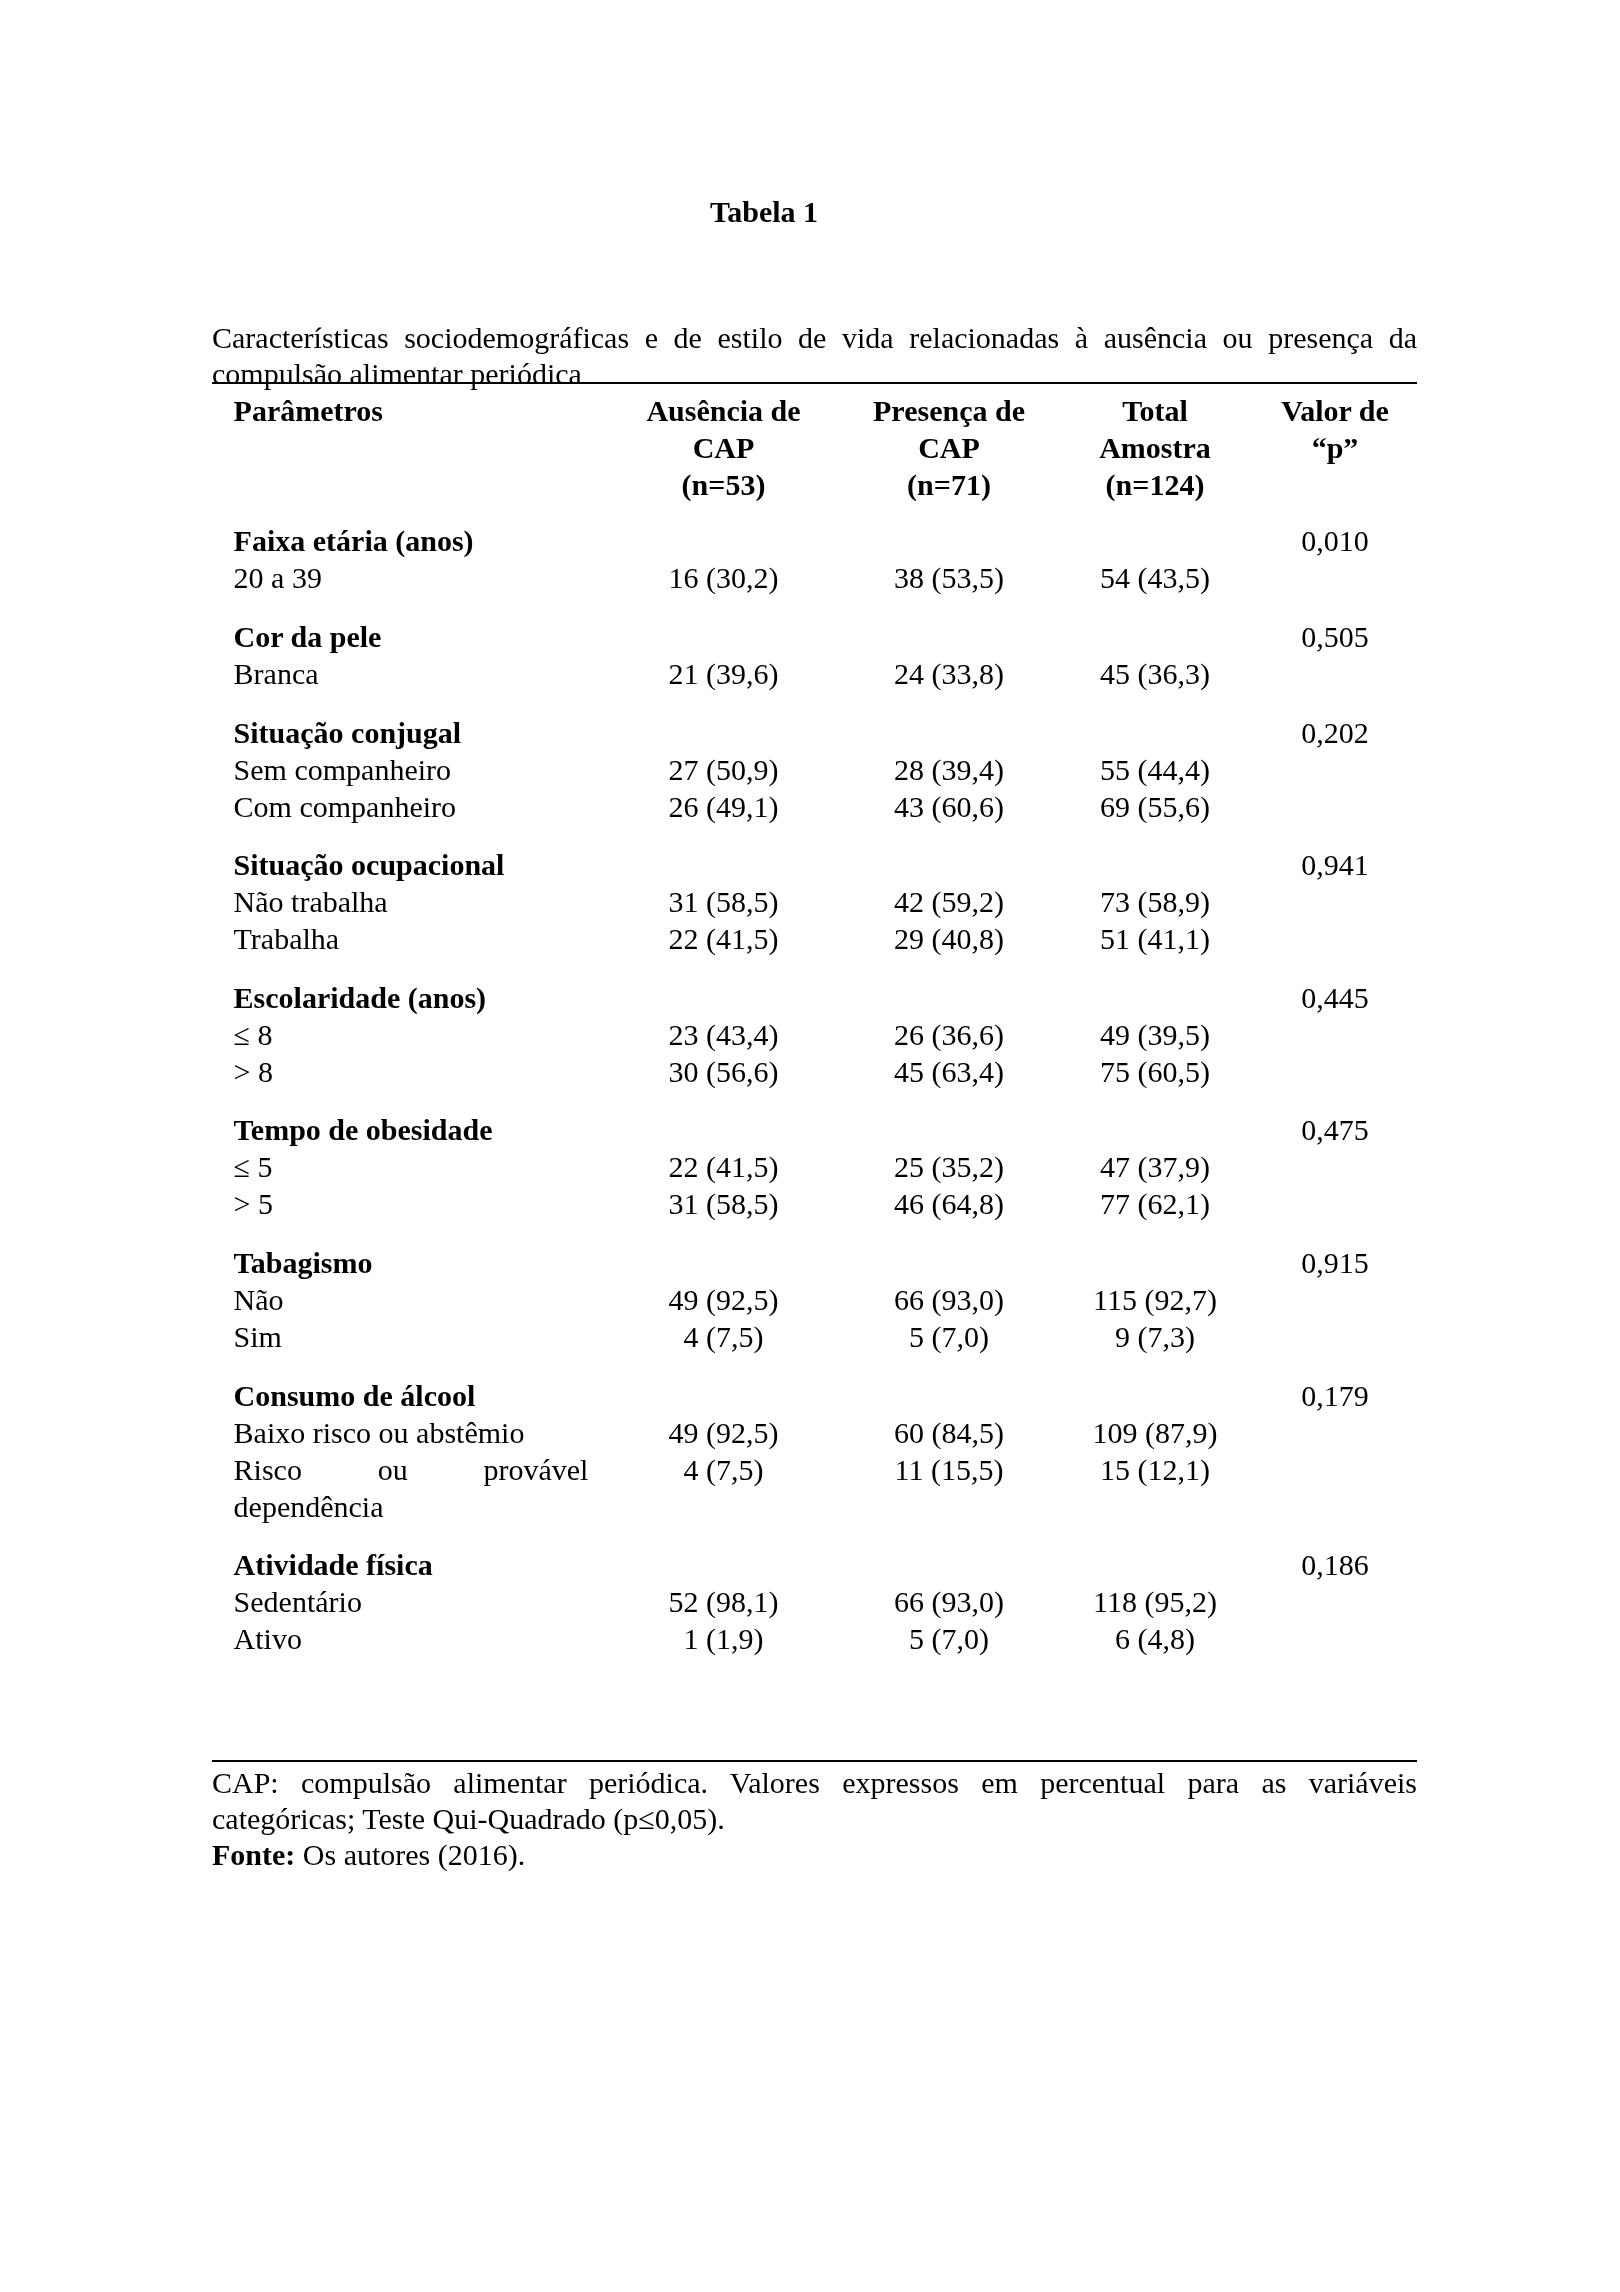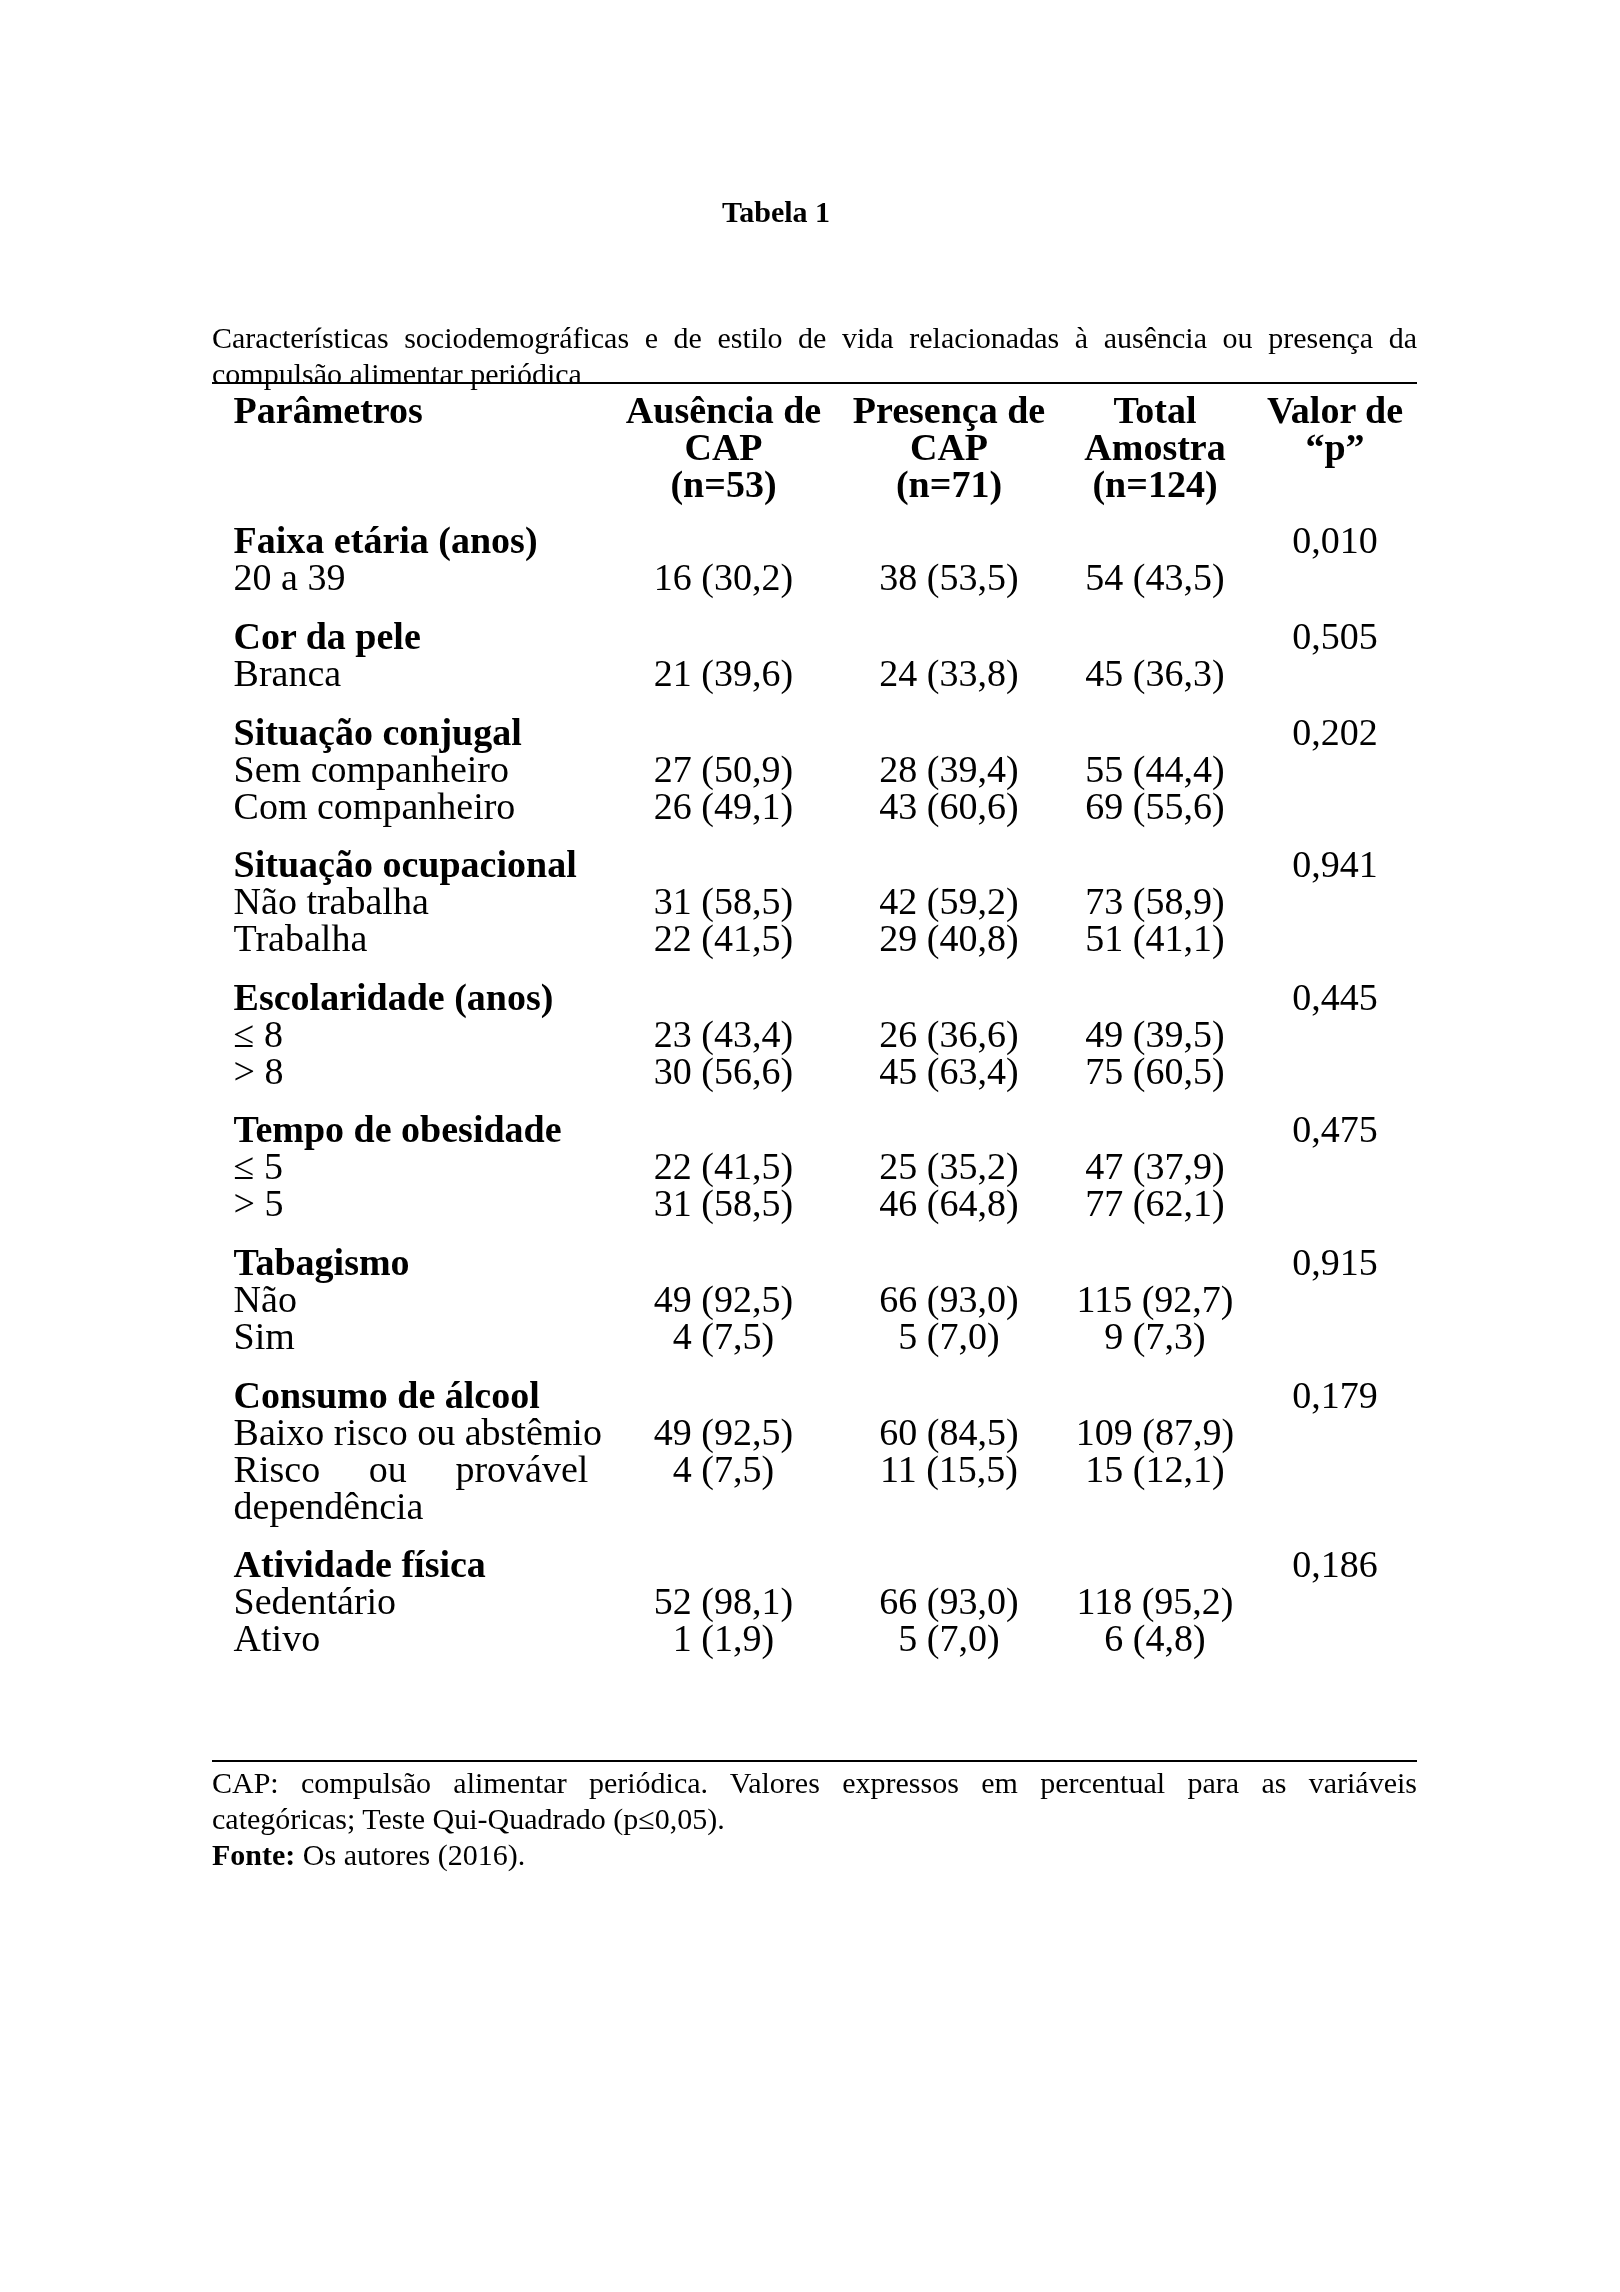--- a/index.html
+++ b/index.html
@@ -1,22 +1,22 @@
 <!DOCTYPE html>
 <html><head>
 <meta charset="utf-8">
 <style>
   html, body { margin: 0; padding: 0; background: #ffffff; }
   body { width: 1620px; height: 2293px; position: relative; color: #000; font-family: "Liberation Serif", "DejaVu Serif", serif; }
-  .title { position: absolute; left: 12px; width: 1528px; top: 194px; text-align: center; font-weight: bold; font-size: 30px; line-height: 35px; }
+  .title { position: absolute; left: 0; width: 1528px; top: 194px; text-align: center; font-weight: bold; font-size: 30px; line-height: 35px; }
   .caption { position: absolute; left: 212px; width: 1205px; top: 320px; font-size: 30px; line-height: 36px; text-align: justify; text-align-last: left; }
   .rule { position: absolute; left: 212px; width: 1205px; height: 2px; background: #000; }
   .rule-top { top: 382px; }
   .rule-bottom { top: 1760px; }
-  table.data { position: absolute; left: 212px; top: 388px; width: 1205px; border-collapse: collapse; font-size: 38px; line-height: 37px; }
+  table.data { position: absolute; left: 212px; top: 388px; width: 1205px; border-collapse: collapse; font-size: 30px; line-height: 37px; }
   table.data td, table.data th { padding: 0; vertical-align: top; }
   col.c-param { width: 394px; }
   col.c-aus { width: 235px; }
   col.c-pres { width: 216px; }
   col.c-tot { width: 196px; }
   col.c-p { width: 164px; }
   th { font-weight: bold; text-align: center; }
   th.param-head { text-align: left; padding-left: 21.6px !important; }
   .head-row th { padding-top: 3.9px !important; padding-bottom: 19.6px !important; }
   td.label { padding-left: 21.6px !important; text-align: left; }

